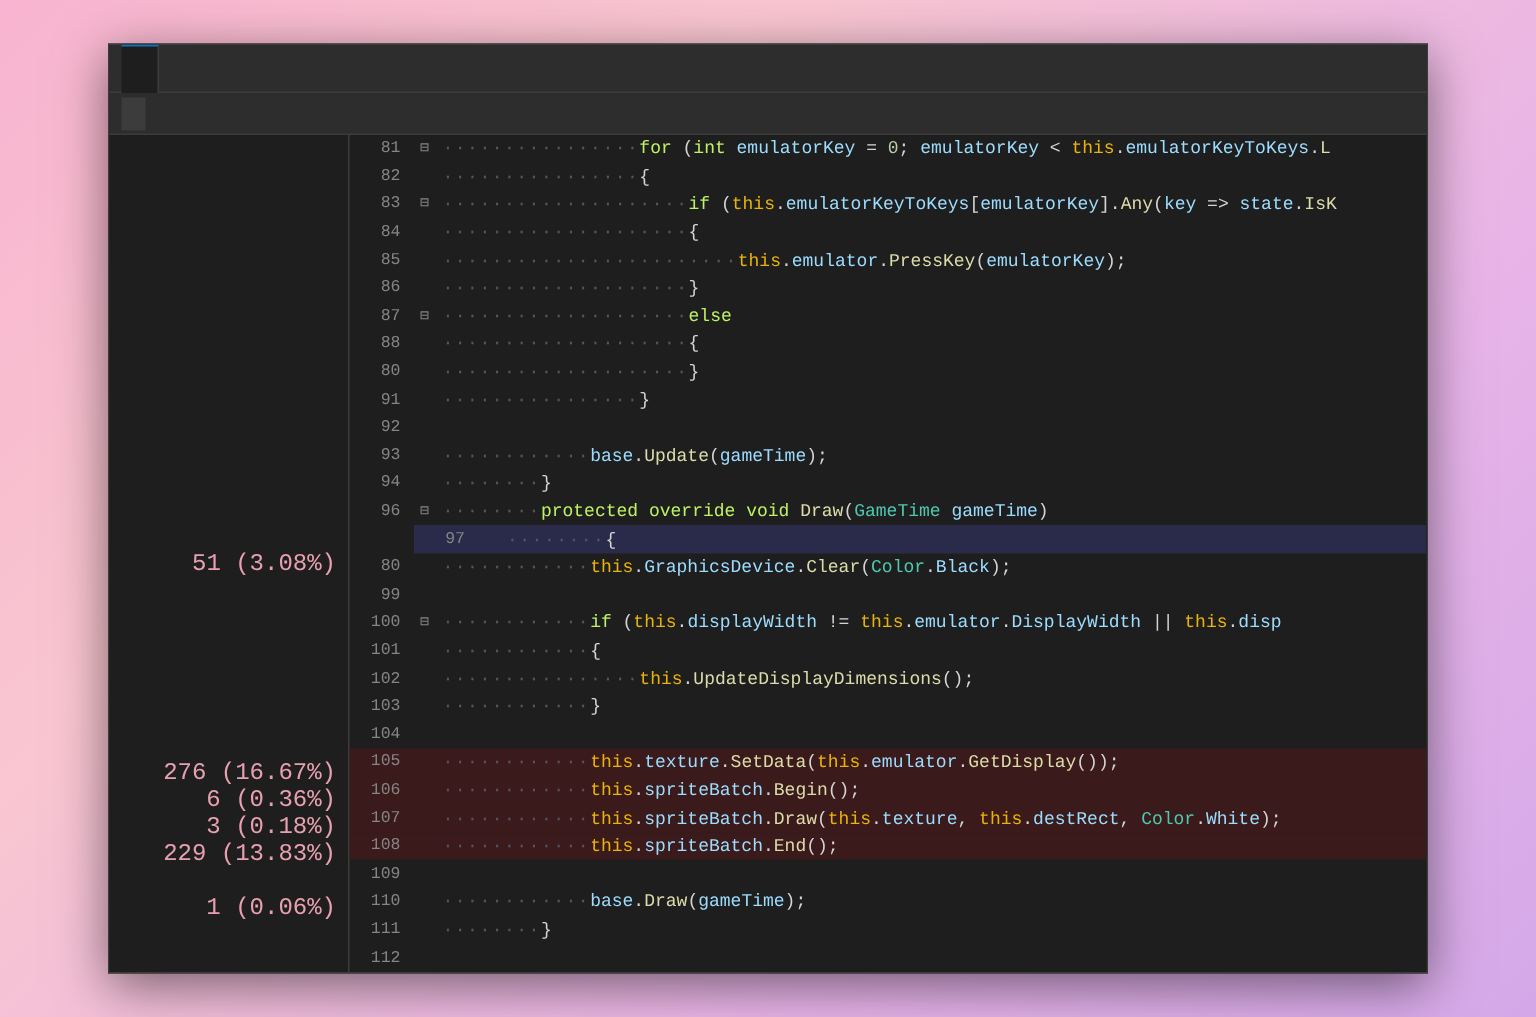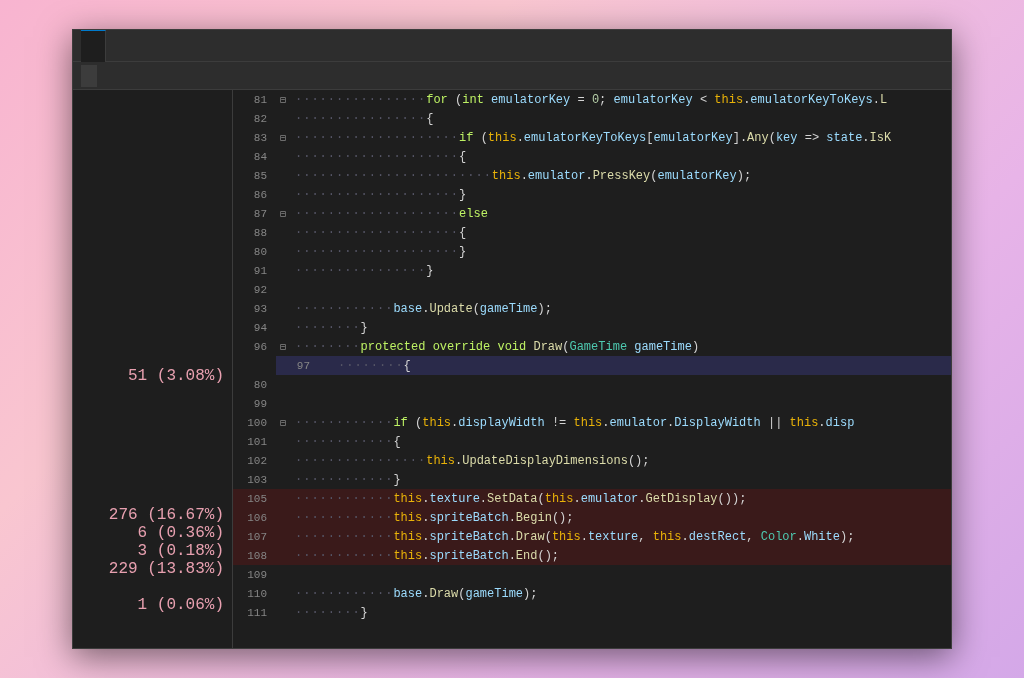--- a/index.html
+++ b/index.html
@@ -291,20 +291,21 @@
           <div class="line-content"><span class="dots">········</span><span class="kw">protected</span> <span class="kw">override</span> <span class="kw">void</span> <span class="method">Draw</span><span class="punct">(</span><span class="type">GameTime</span> <span class="prop">gameTime</span><span class="punct">)</span></div>
         </div>
         <div class="code-line active-line">
           <div class="line-number">97</div>
           <div class="line-fold"></div>
           <div class="line-content"><span class="dots">········</span><span class="punct">{</span></div>
         </div>
         <div class="code-line">
           <div class="line-number">80</div>
           <div class="line-fold"></div>
+          <div class="line-content"><span class="dots">············</span><span class="kw2">this</span><span class="punct">.</span><span class="prop">GraphicsDevice</span><span class="punct">.</span><span class="method">Clear</span><span class="punct">(</span><span class="type">Color</span><span class="punct">.</span><span class="prop">Black</span><span class="punct">);</span></div>
         </div>
         <div class="code-line">
           <div class="line-number">99</div>
           <div class="line-fold"></div>
           <div class="line-content"></div>
         </div>
         <div class="code-line">
           <div class="line-number">100</div>
           <div class="line-fold">⊟</div>
           <div class="line-content"><span class="dots">············</span><span class="kw">if</span> <span class="punct">(</span><span class="kw2">this</span><span class="punct">.</span><span class="prop">displayWidth</span> <span class="punct">!=</span> <span class="kw2">this</span><span class="punct">.</span><span class="prop">emulator</span><span class="punct">.</span><span class="prop">DisplayWidth</span> <span class="punct">||</span> <span class="kw2">this</span><span class="punct">.</span><span class="prop">disp</span></div>
@@ -316,20 +317,25 @@
         </div>
         <div class="code-line">
           <div class="line-number">102</div>
           <div class="line-fold"></div>
           <div class="line-content"><span class="dots">················</span><span class="kw2">this</span><span class="punct">.</span><span class="method">UpdateDisplayDimensions</span><span class="punct">();</span></div>
         </div>
         <div class="code-line">
           <div class="line-number">103</div>
           <div class="line-fold"></div>
           <div class="line-content"><span class="dots">············</span><span class="punct">}</span></div>
+        </div>
+        <div class="code-line">
+          <div class="line-number">104</div>
+          <div class="line-fold"></div>
+          <div class="line-content"></div>
         </div>
         <div class="code-line highlighted">
           <div class="line-number">105</div>
           <div class="line-fold"></div>
           <div class="line-content"><span class="dots">············</span><span class="kw2">this</span><span class="punct">.</span><span class="prop">texture</span><span class="punct">.</span><span class="method">SetData</span><span class="punct">(</span><span class="kw2">this</span><span class="punct">.</span><span class="prop">emulator</span><span class="punct">.</span><span class="method">GetDisplay</span><span class="punct">());</span></div>
         </div>
         <div class="code-line highlighted">
           <div class="line-number">106</div>
           <div class="line-fold"></div>
           <div class="line-content"><span class="dots">············</span><span class="kw2">this</span><span class="punct">.</span><span class="prop">spriteBatch</span><span class="punct">.</span><span class="method">Begin</span><span class="punct">();</span></div>
@@ -351,16 +357,21 @@
         </div>
         <div class="code-line">
           <div class="line-number">110</div>
           <div class="line-fold"></div>
           <div class="line-content"><span class="dots">············</span><span class="prop">base</span><span class="punct">.</span><span class="method">Draw</span><span class="punct">(</span><span class="prop">gameTime</span><span class="punct">);</span></div>
         </div>
         <div class="code-line">
           <div class="line-number">111</div>
           <div class="line-fold"></div>
           <div class="line-content"><span class="dots">········</span><span class="punct">}</span></div>
+        </div>
+        <div class="code-line">
+          <div class="line-number">112</div>
+          <div class="line-fold"></div>
+          <div class="line-content"></div>
         </div>
       </div>
   </div>
 </div>
 
 </body></html>

